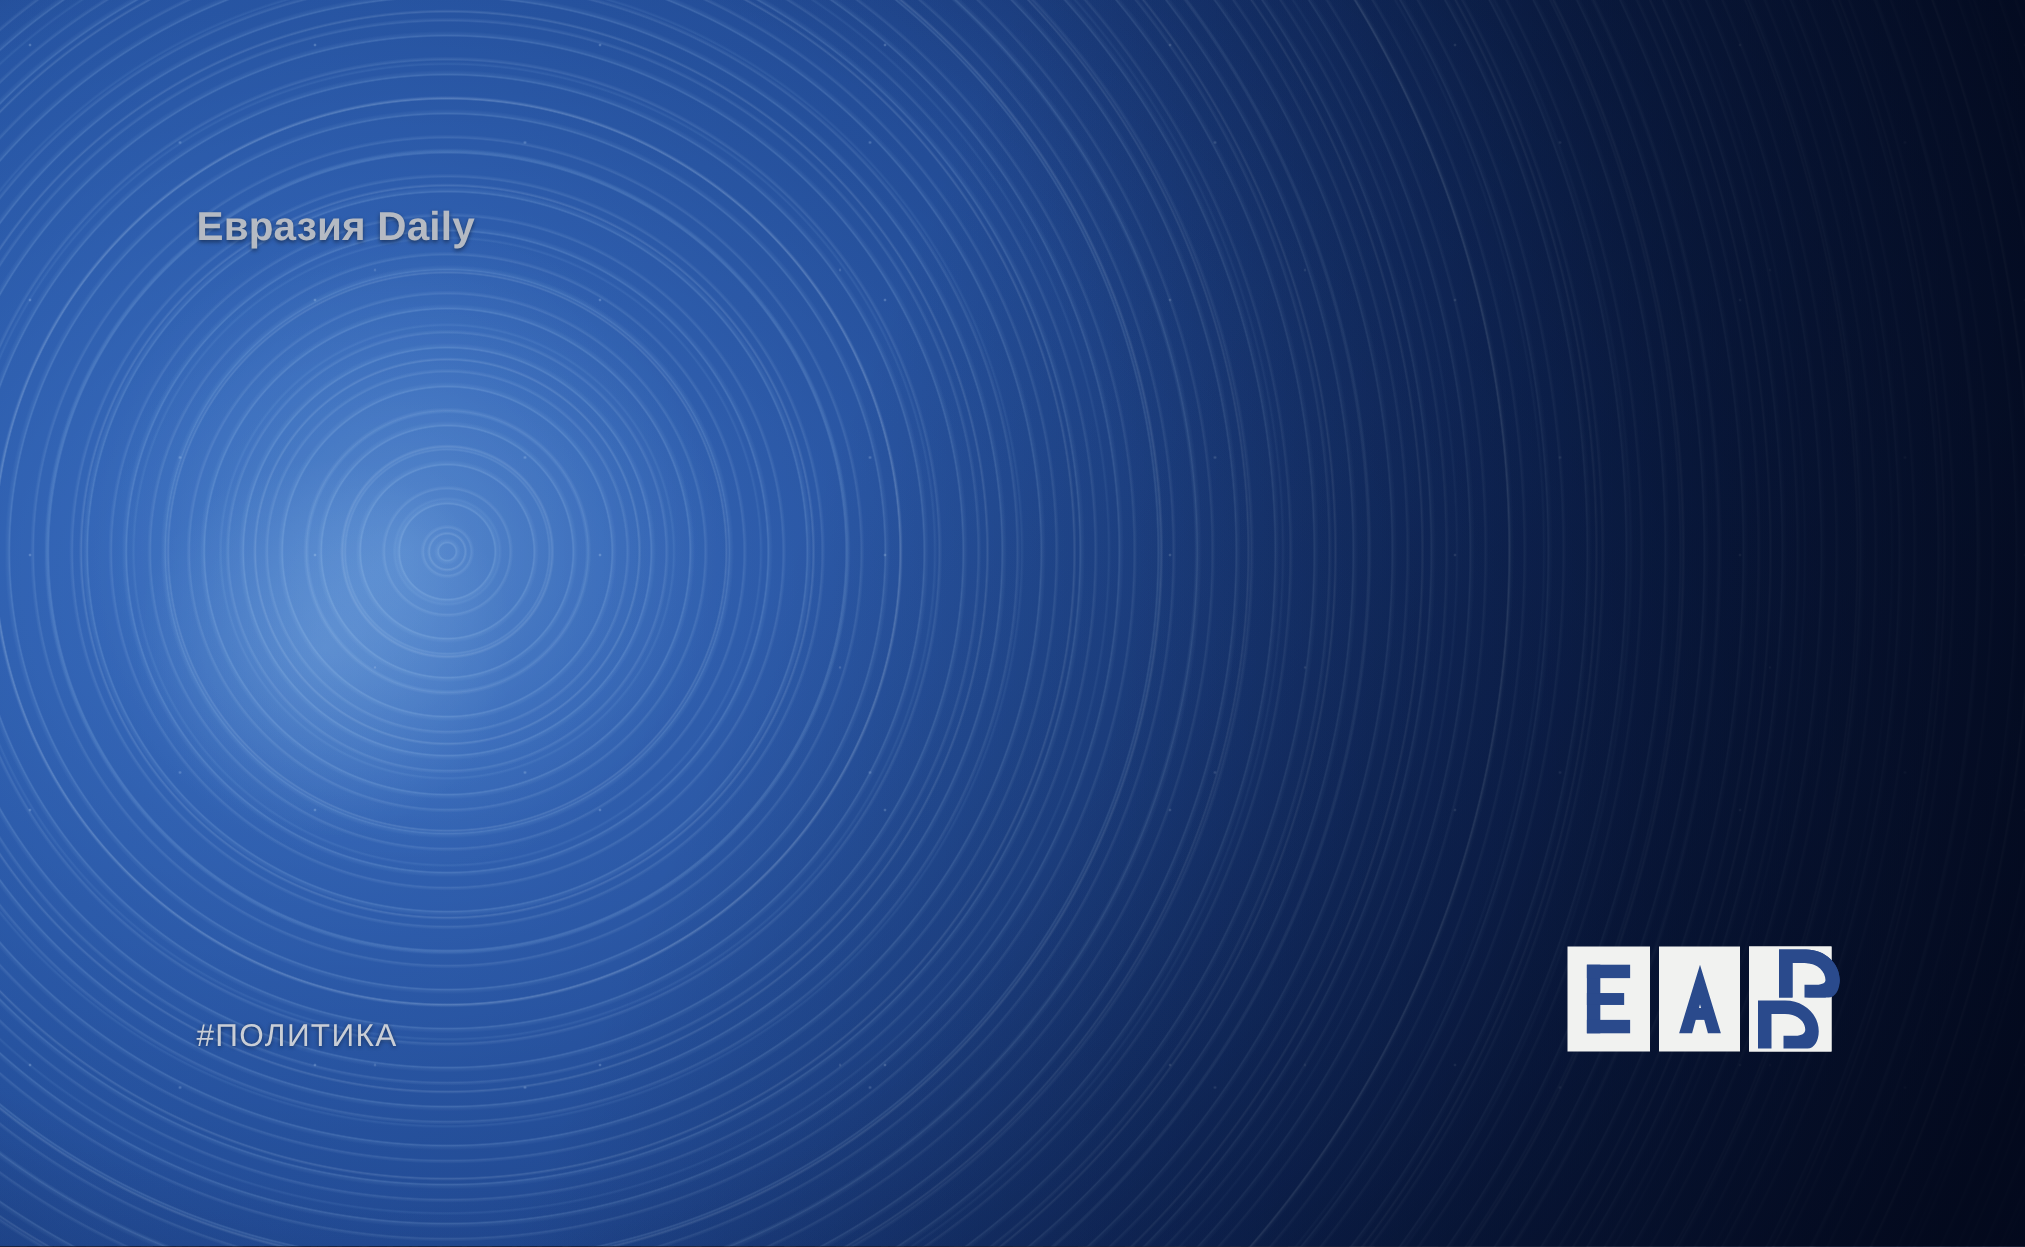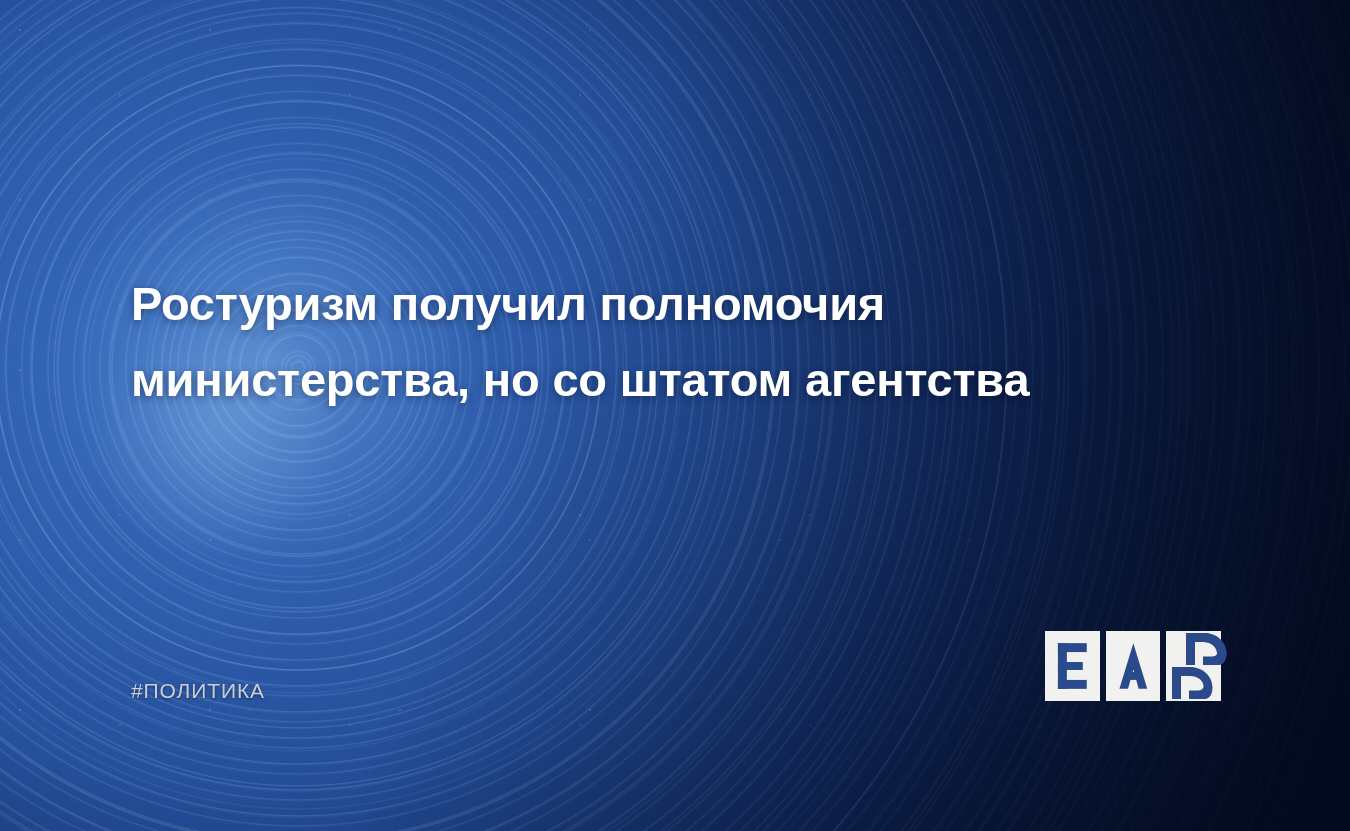--- a/index.html
+++ b/index.html
@@ -246,22 +246,22 @@
   <div class="bg-core"></div>
   <div class="bg-arcs"></div>
   <div class="bg-arcs2"></div>
   <div class="bg-dash"></div>
   <div class="bg-dash2"></div>
   <div class="bg-speckle"></div>
   <div class="bg-vignette"></div>
 
   <div class="content">
 
-
-    <h1 class="headline">Ростуризм получил полномочия министерства, но со штатом агентства</h1>
+    <div class="brand">Евразия Daily</div>
+
 
     <div class="category">#ПОЛИТИКА</div>
 
     <div class="logo">
 
       <div class="logo-tile">
         <svg viewBox="0 0 55 70" xmlns="http://www.w3.org/2000/svg" aria-hidden="true">
           <g fill="#2a4a8c">
             <rect x="13" y="12" width="9" height="46"></rect>
             <rect x="13" y="12" width="29" height="9"></rect>

